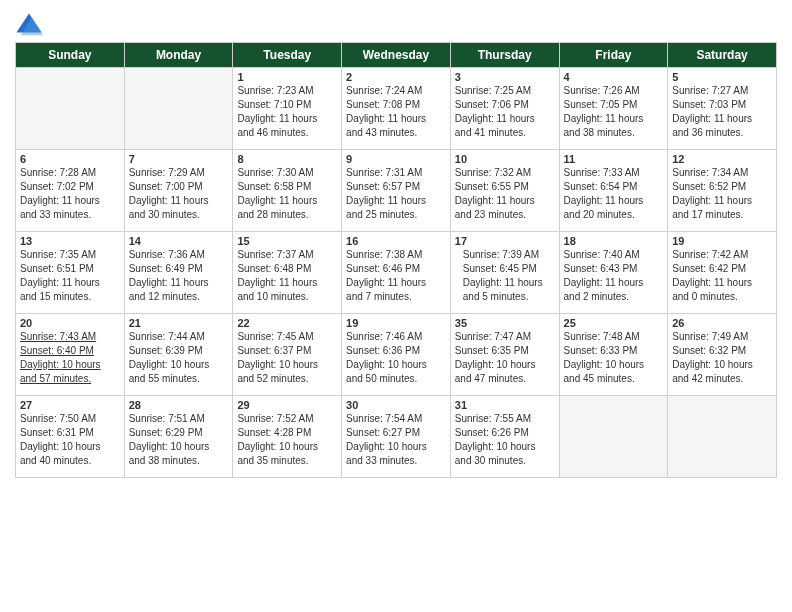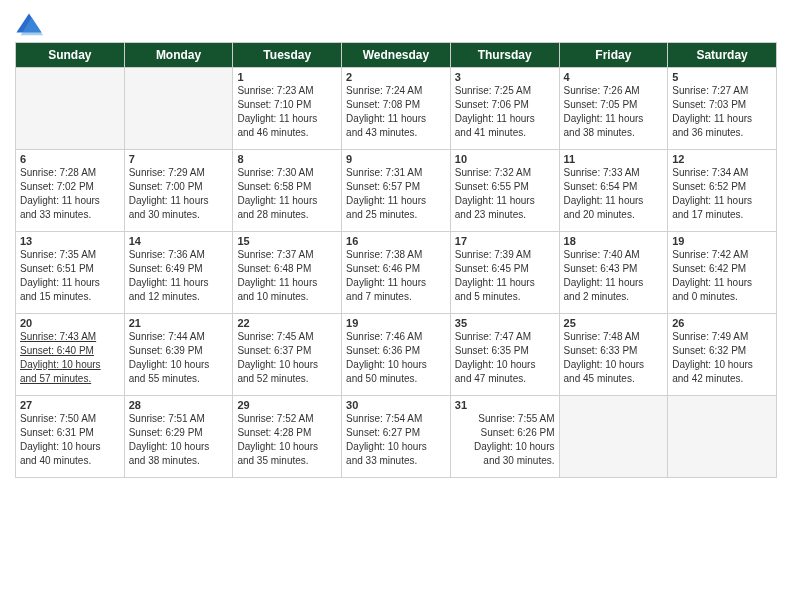--- a/index.html
+++ b/index.html
@@ -242,21 +242,21 @@
           </td>
           <td>
             <span class="day-num">16</span>
             <div class="cell-text" style="white-space: pre-line;">Sunrise: 7:38 AM
 Sunset: 6:46 PM
 Daylight: 11 hours
 and 7 minutes.</div>
           </td>
           <td>
             <span class="day-num">17</span>
-            <div class="cell-text" style="white-space: pre-line;">Sunrise: 7:39 AM
+            <div class="cell-text" style="white-space: pre-line; margin-left: 8px;">Sunrise: 7:39 AM
 Sunset: 6:45 PM
 Daylight: 11 hours
 and 5 minutes.</div>
           </td>
           <td>
             <span class="day-num">18</span>
             <div class="cell-text" style="white-space: pre-line;">Sunrise: 7:40 AM
 Sunset: 6:43 PM
 Daylight: 11 hours
 and 2 minutes.</div>
@@ -344,21 +344,21 @@
           </td>
           <td>
             <span class="day-num">30</span>
             <div class="cell-text" style="white-space: pre-line;">Sunrise: 7:54 AM
 Sunset: 6:27 PM
 Daylight: 10 hours
 and 33 minutes.</div>
           </td>
           <td>
             <span class="day-num">31</span>
-            <div class="cell-text" style="white-space: pre-line; text-align: right;">Sunrise: 7:55 AM
+            <div class="cell-text" style="white-space: pre-line;">Sunrise: 7:55 AM
 Sunset: 6:26 PM
 Daylight: 10 hours
 and 30 minutes.</div>
           </td>
           <td class="empty"></td>
           <td class="empty"></td>
         </tr>
       </tbody>
   </table>
 </div>

